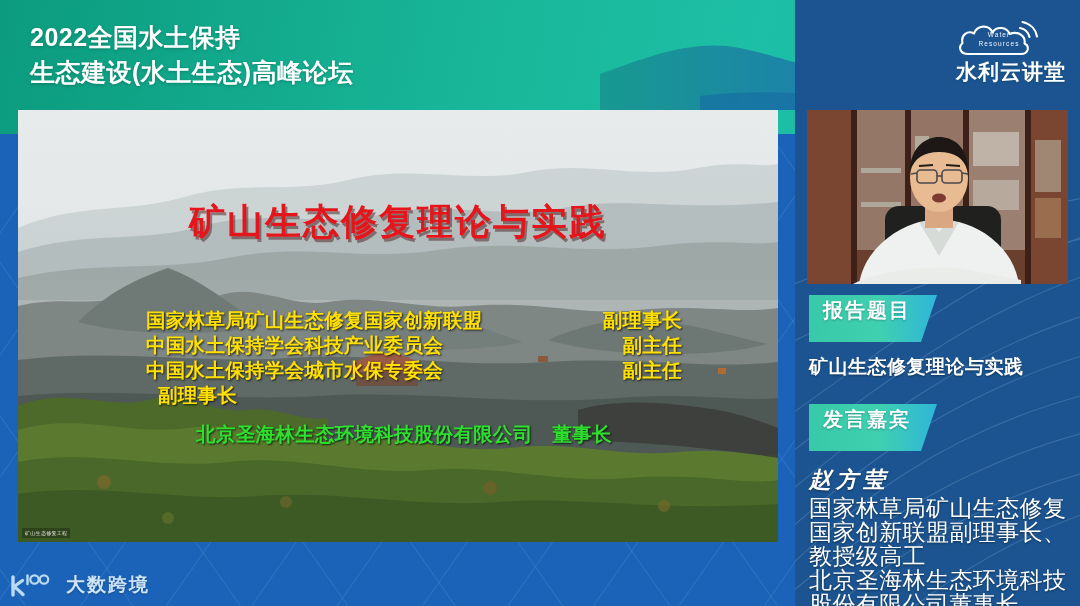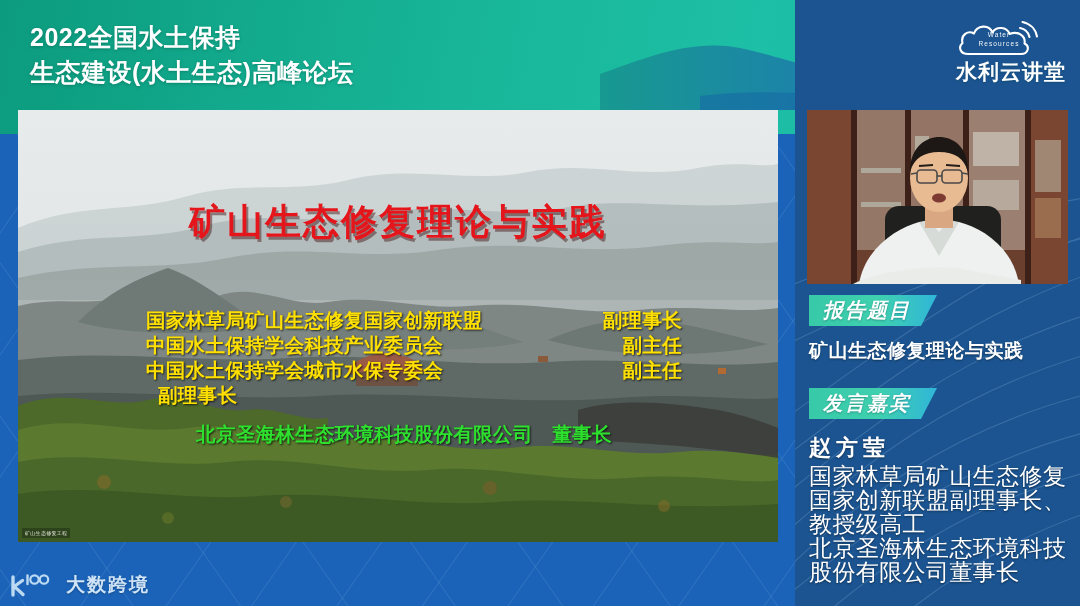--- a/index.html
+++ b/index.html
@@ -109,39 +109,39 @@
   #panel-arcs{ position:absolute; left:0; top:0; width:285px; height:606px; opacity:.22; }
 
   #webcam{
     position:absolute; left:12px; top:110px; width:261px; height:174px;
     overflow:hidden; background:#4a2d22; z-index:4;
   }
   .cam-layer{ position:absolute; }
 
   #panel-body{ position:absolute; left:0; top:295px; width:285px; z-index:5; }
   .tag{
-    position:relative; display:inline-block; height:31px; line-height:31px;
+    position:relative; display:inline-block; height:47px; line-height:31px;
     padding:0 26px 8px 14px; margin-left:14px;
     color:#ffffff; font-size:20px; font-weight:bold; letter-spacing:2px;
     background:linear-gradient(90deg,#38c9a8 0%,#3fd0b0 55%,#2fb6d8 100%);
     clip-path:polygon(0 0,100% 0,calc(100% - 16px) 100%,0 100%);
     text-shadow:0 1px 2px rgba(0,50,60,.35);
-    font-style:italic;
   }
   #topic-value{
     margin:12px 0 0 14px; padding-right:12px;
     color:#ffffff; font-size:19px; font-weight:bold; letter-spacing:.5px;
     text-shadow:0 1px 2px rgba(0,0,0,.4);
   }
   #tag-speaker-wrap{ margin-top:24px; }
   #speaker-name{
     margin:14px 0 0 14px;
     color:#ffffff; font-size:22px; font-weight:bold; letter-spacing:5px;
     font-family:"Liberation Serif","DejaVu Serif",serif;
     text-shadow:0 1px 2px rgba(0,0,0,.45);
+    font-style:italic;
   }
   #speaker-bio{
     margin:2px 0 0 14px; padding-right:10px;
     color:#ffffff; font-size:23px; line-height:24px; letter-spacing:.4px;
     font-family:"Liberation Serif","DejaVu Serif",serif;
     text-shadow:0 1px 2px rgba(0,0,0,.45);
     white-space:pre-line;
   }
 </style>
 </head>

